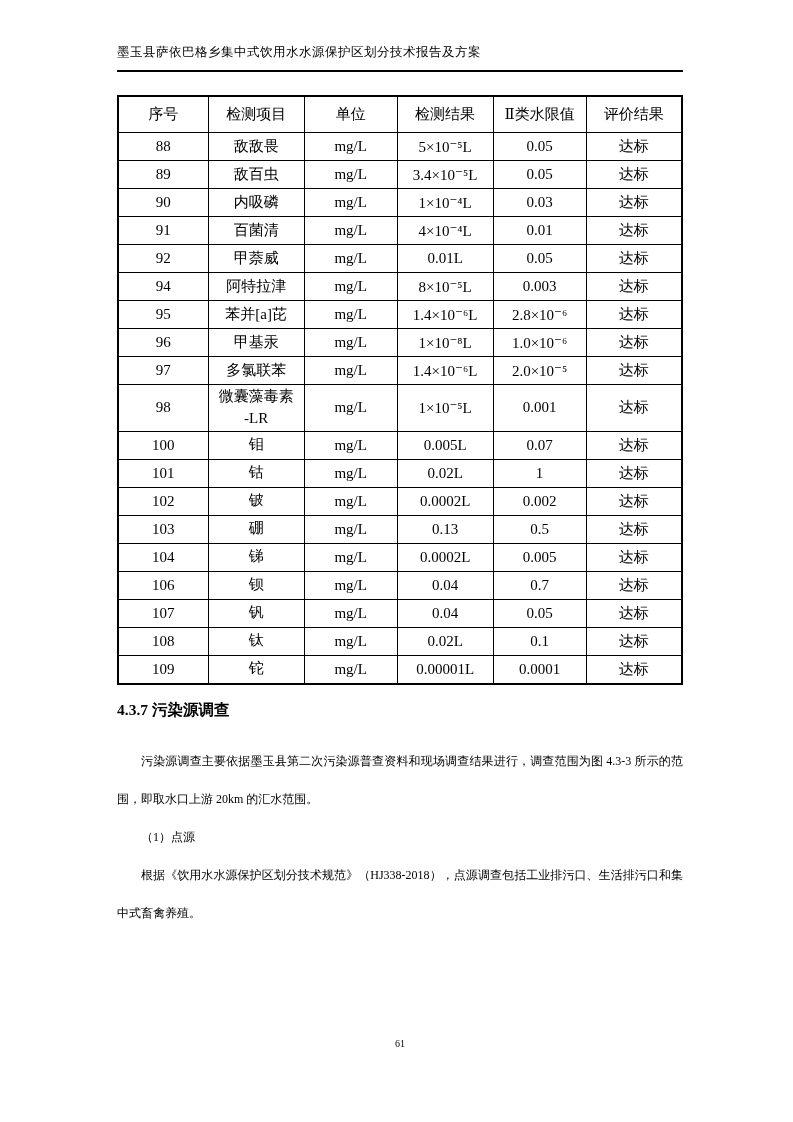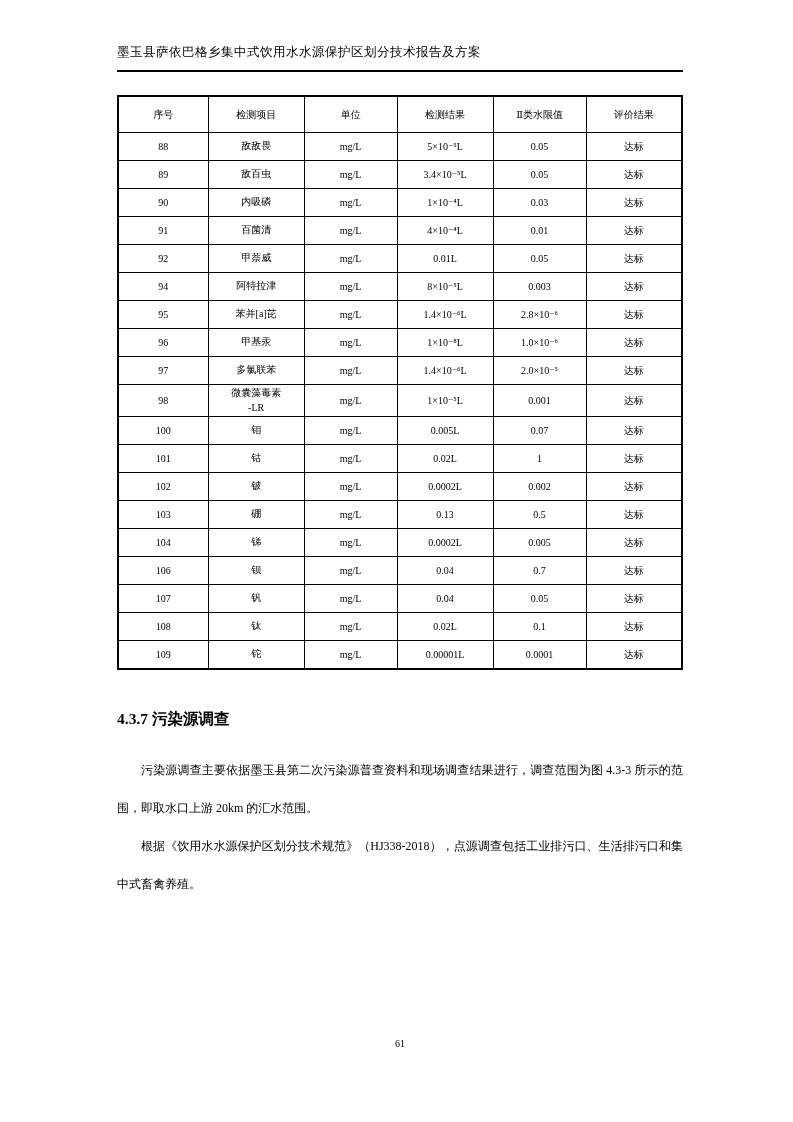--- a/index.html
+++ b/index.html
@@ -20,36 +20,36 @@
     letter-spacing: 0.5px;
     padding-bottom: 9px;
     border-bottom: 2px solid #000;
     white-space: nowrap;
   }
   table.results {
     width: 100%;
     margin-top: 23px;
     border-collapse: collapse;
     table-layout: fixed;
-    font-size: 10px;
+    font-size: 15px;
     border: 2px solid #000;
   }
   table.results th, table.results td {
     border: 1px solid #000;
     text-align: center;
     vertical-align: middle;
     padding: 1px 2px;
     font-weight: normal;
     overflow: hidden;
   }
   table.results th { height: 33px; }
   table.results td { height: 25px; }
   td.item { white-space: pre-line; line-height: 1.45; }
   .section-heading {
-    margin-top: 36px;
+    margin-top: 12px;
     font-size: 15.5px;
     font-weight: bold;
     line-height: 26px;
   }
   .body-text {
     margin-top: 19px;
     font-size: 12px;
     line-height: 38px;
     text-align: justify;
   }
@@ -244,18 +244,19 @@
           <td>0.0001</td>
           <td>达标</td>
         </tr>
       </tbody>
   </table>
 
   <div class="section-heading">4.3.7 污染源调查</div>
 
   <div class="body-text">
     <p class="para">污染源调查主要依据墨玉县第二次污染源普查资料和现场调查结果进行，调查范围为图 4.3-3 所示的范围，即取水口上游 20km 的汇水范围。</p>
+    <p class="sub-item">（1）点源</p>
     <p class="para">根据《饮用水水源保护区划分技术规范》（HJ338-2018），点源调查包括工业排污口、生活排污口和集中式畜禽养殖。</p>
   </div>
 
   <div class="page-number">61</div>
 
 </div>
 
 </body></html>

